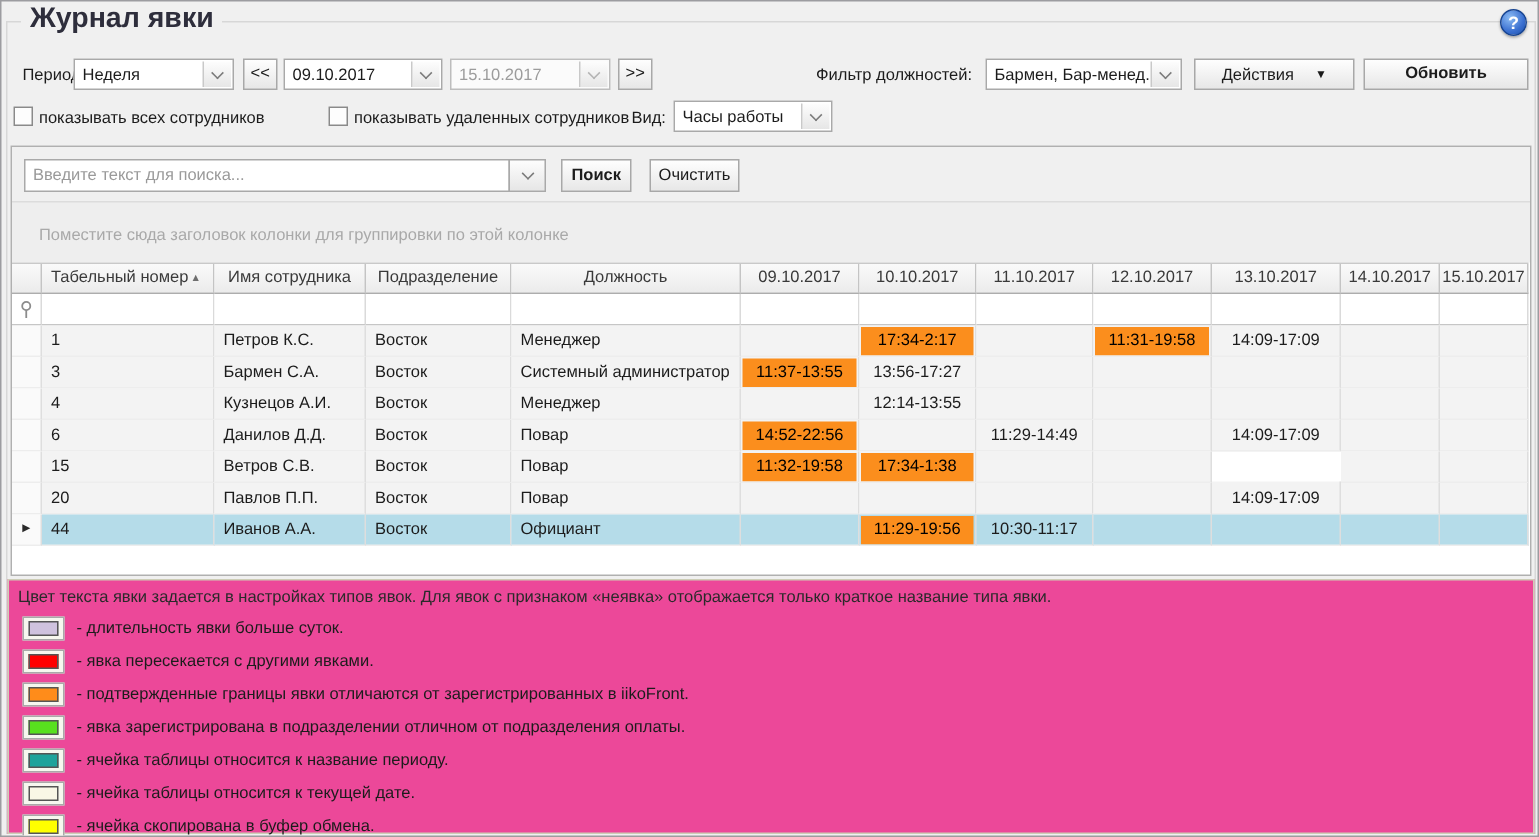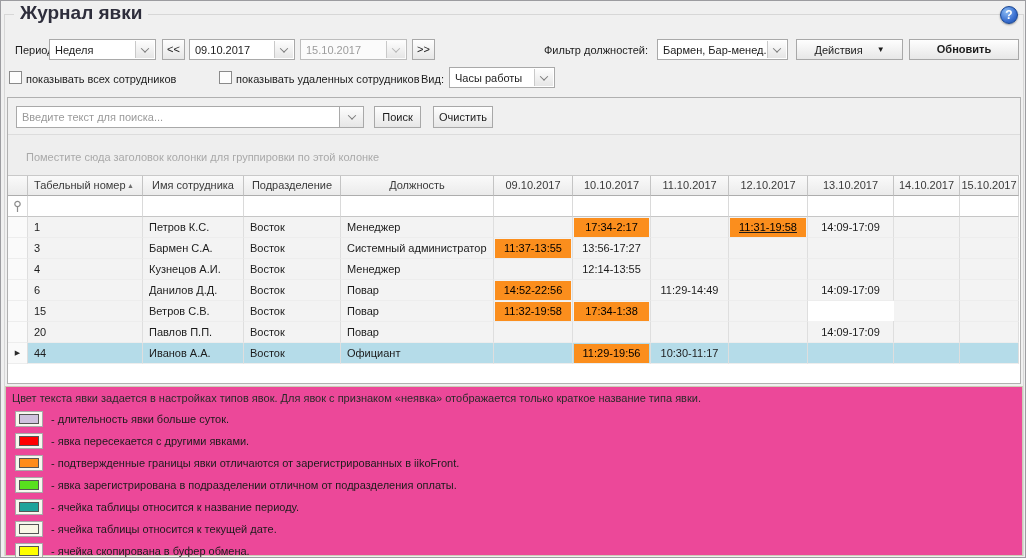--- a/index.html
+++ b/index.html
@@ -102,21 +102,21 @@
         <span class="chev"></span>
       </span>
   </div>
 
   <div class="grid-panel">
     <div class="search-zone">
       <input class="search-input" placeholder="Введите текст для поиска..." style="">
       <div class="search-arrow">
           <span class="chev"></span>
         </div>
-      <div class="btn" style="left:366px;top:8px;width:47px;height:22px;line-height:20px;">Поиск</div>
+      <div class="btn" style="left:366px;top:8px;width:47px;height:22px;line-height:20px;font-weight:bold;">Поиск</div>
       <div class="btn" style="left:425px;top:8px;width:60px;height:22px;line-height:20px;">Очистить</div>
     </div>
     <div class="group-bar">
       <span>Поместите сюда заголовок колонки для группировки по этой колонке</span>
     </div>
     <div class="grid-table">
       <div class="grow hrow" id="grid-head">
           <div class="gcell hcell" style="width: 20px;"></div>
           <div class="gcell hcell hfirst" style="width: 115px;">
             <span>Табельный номер</span>
@@ -157,21 +157,21 @@
             <div class="gcell dcell selcell2" style="width: 20px;"></div>
             <div class="gcell dcell dtext" style="width: 115px;">1</div>
             <div class="gcell dcell dtext" style="width: 101px;">Петров К.С.</div>
             <div class="gcell dcell dtext" style="width: 97px;">Восток</div>
             <div class="gcell dcell dtext" style="width: 153px;">Менеджер</div>
             <div class="gcell dcell dday" style="width: 79px;"></div>
             <div class="gcell dcell dday" style="width: 78px;">
               <span class="time hl" style="background: rgb(251, 142, 29);">17:34-2:17</span>
             </div>
             <div class="gcell dcell dday" style="width: 78px;"></div>
-            <div class="gcell dcell dday" style="width: 79px; text-decoration: underline;">
+            <div class="gcell dcell dday" style="width: 79px;">
               <span class="time hl" style="background: rgb(251, 142, 29);">11:31-19:58</span>
             </div>
             <div class="gcell dcell dday" style="width: 86px;">
               <span class="time">14:09-17:09</span>
             </div>
             <div class="gcell dcell dday" style="width: 66px;"></div>
             <div class="gcell dcell dday" style="width: 59px;"></div>
           </div>
           <div class="grow grid-row">
             <div class="gcell dcell selcell2" style="width: 20px;"></div>

